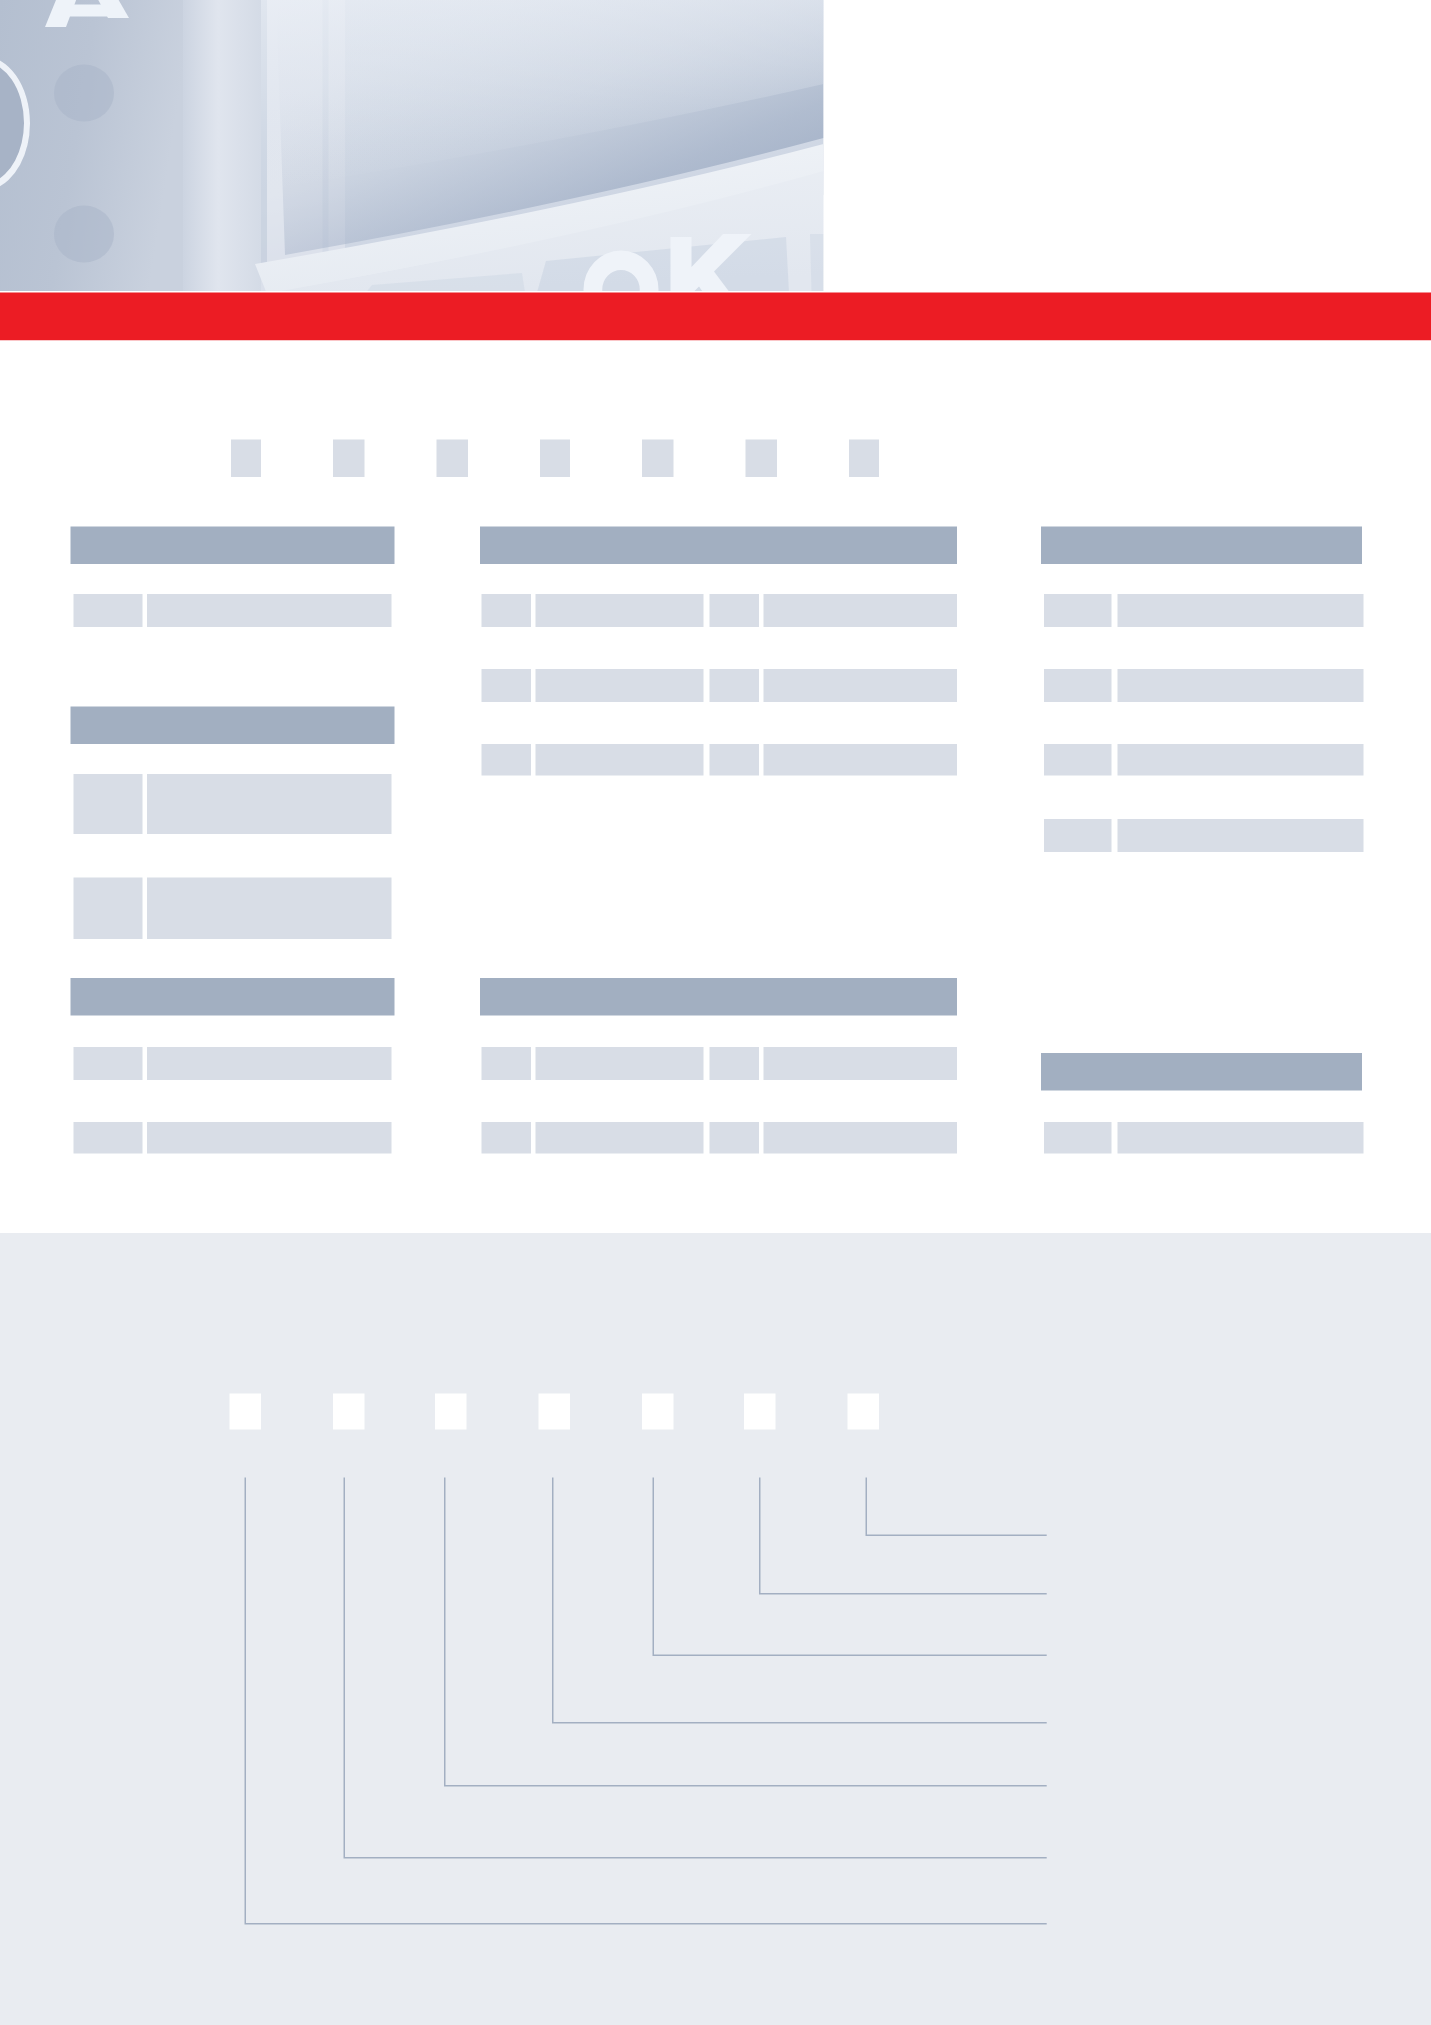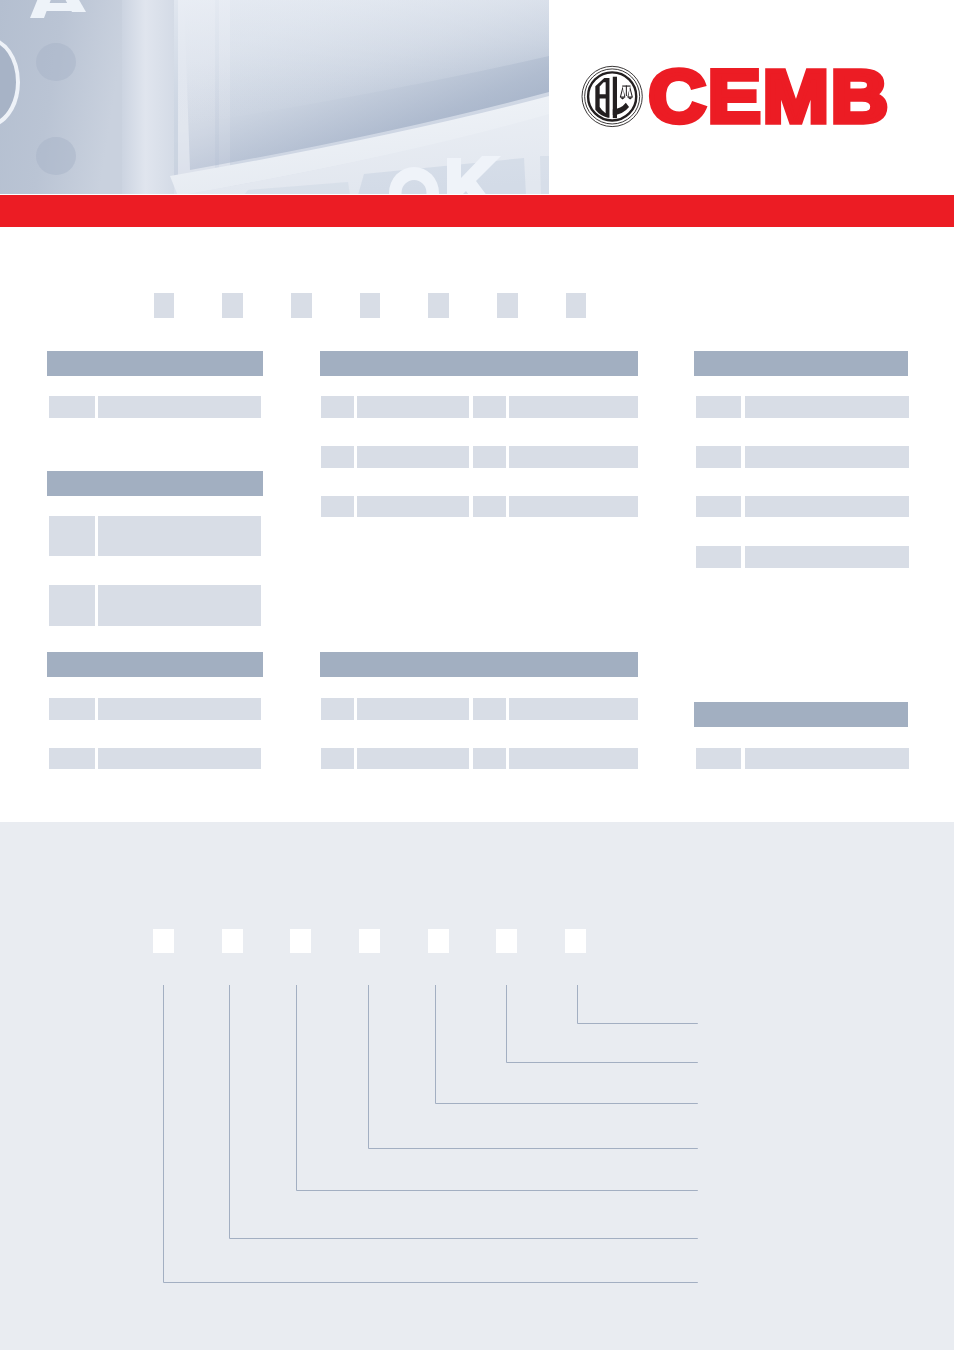--- a/index.html
+++ b/index.html
@@ -105,41 +105,20 @@
       <path d="M364 174 L524 158 L526 195 H358 Z" fill="#bfcadb" opacity="0.4"></path>
       <path d="M248 190 L348 182 L350 195 H244 Z" fill="#c5cfde" opacity="0.34"></path>
       <path d="M540 156 H549 V195 H541 Z" fill="#c8d1e0" opacity="0.4"></path>
       <g fill="#eff3f9">
         <path fill-rule="evenodd" d="M389 193 a25 26 0 1 1 50 0 a25 26 0 1 1 -50 0 Z M401.5 193 a12.5 13 0 1 0 25 0 a12.5 13 0 1 0 -25 0 Z"></path>
         <path d="M447 158 h14 v20 l21 -22 h19 l-25 25 l27 36 h-19 l-18 -26 l-5 5 v21 h-14 Z"></path>
       </g>
     </svg>
   </div>
 
-  <div class="logo-wrap">
-    <svg width="316" height="68" viewBox="0 0 316 68">
-      <g transform="translate(2.3,2.6) scale(0.637)">
-        <circle cx="50" cy="50" r="47.3" fill="none" stroke="#231f20" stroke-width="1.4"></circle>
-        <circle cx="50" cy="50" r="43.2" fill="none" stroke="#231f20" stroke-width="1.4"></circle>
-        <circle cx="50" cy="50" r="37.8" fill="none" stroke="#231f20" stroke-width="3.8"></circle>
-        <path fill-rule="evenodd" fill="#231f20" d="M 45.8 21 L 37.6 21 L 23.6 33.8 L 23.6 71 A 34.5 34.5 0 0 0 43.4 83.4 L 45.8 83.4 Z M 39.8 27.6 L 36.6 27.6 L 30.4 34.3 L 30.4 46.6 L 39.8 46.6 Z M 39.8 53.4 L 30.4 53.4 L 30.4 66.6 A 27 27 0 0 0 39.8 76.2 Z"></path>
-        <path fill="#231f20" d="M51 19 H57.6 V84 H51 Z"></path>
-        <path fill="#231f20" d="M51 70 A 26 26 0 0 0 71.5 60 L 76.5 66.5 A 33 33 0 0 1 51 79 Z"></path>
-        <g fill="#231f20">
-          <rect x="65.8" y="32.8" width="13" height="1.8"></rect>
-          <rect x="71.5" y="32.8" width="1.6" height="16.5"></rect>
-          <path fill-rule="evenodd" d="M66.4 34.3 L62 51.4 H70.8 Z M67.2 37.4 L64 49.9 H69 Z"></path>
-          <path fill-rule="evenodd" d="M78.2 34.3 L73.8 51.4 H82.6 Z M77.4 37.4 L75.6 49.9 H80.6 Z"></path>
-          <path d="M62 51.4 H70.8 L66.4 54.8 Z"></path>
-          <path d="M73.8 51.4 H82.6 L78.2 54.8 Z"></path>
-        </g>
-      </g>
-      <text x="66.5" y="59.5" transform="scale(1.06,1)" font-family="'Liberation Sans',sans-serif" font-size="75" font-weight="bold" fill="#ec1c24" stroke="#ec1c24" stroke-width="5.4" letter-spacing="1.8">CEMB</text>
-    </svg>
-  </div>
 
   <div class="redbar" style="background: rgb(236, 28, 36);"></div>
 
   <div class="specs">
     <div id="spec-title-blocks">
         <div class="tblk" style="left: 153.6px; top: 66px; width: 20.7px; height: 24.7px; background: rgb(216, 221, 230);"></div>
         <div class="tblk" style="left: 222.3px; top: 66px; width: 20.7px; height: 24.7px; background: rgb(216, 221, 230);"></div>
         <div class="tblk" style="left: 290.9px; top: 66px; width: 20.7px; height: 24.7px; background: rgb(216, 221, 230);"></div>
         <div class="tblk" style="left: 359.6px; top: 66px; width: 20.7px; height: 24.7px; background: rgb(216, 221, 230);"></div>
         <div class="tblk" style="left: 428.3px; top: 66px; width: 20.7px; height: 24.7px; background: rgb(216, 221, 230);"></div>

